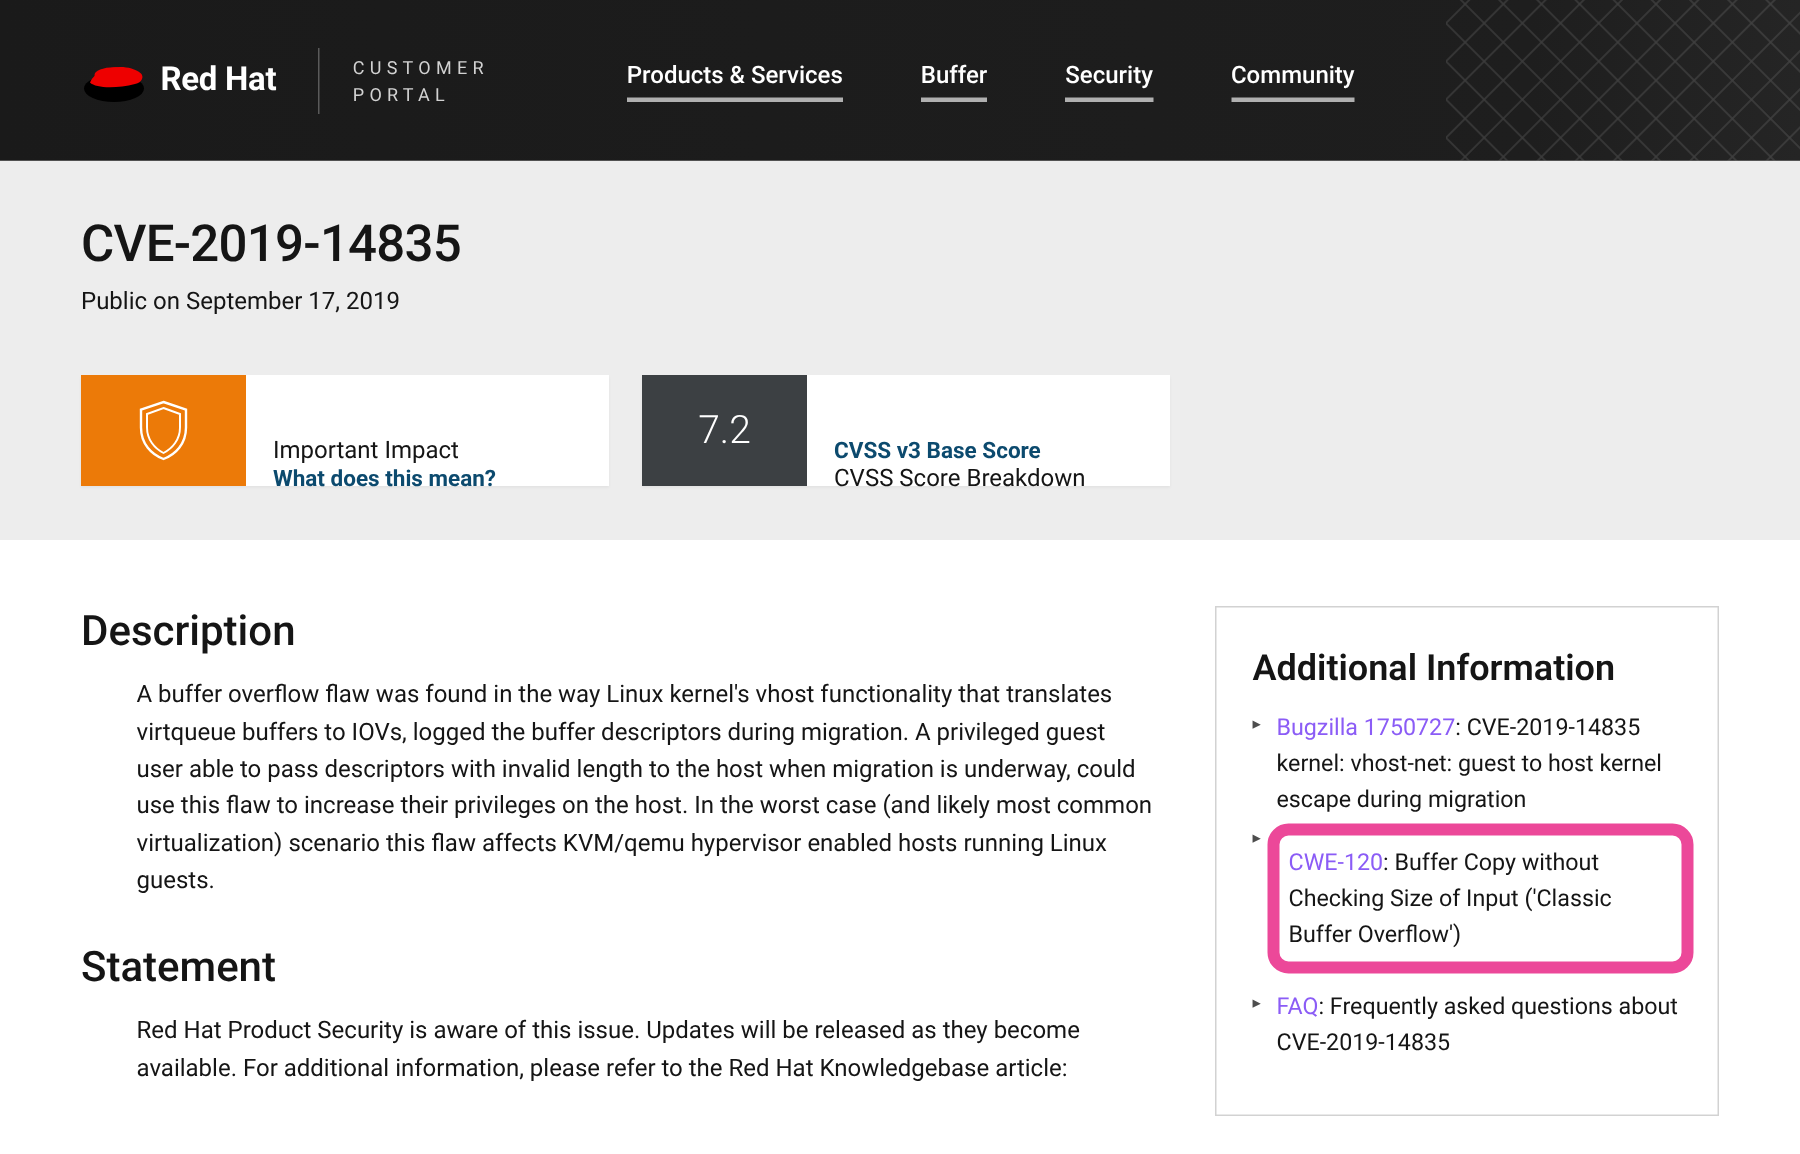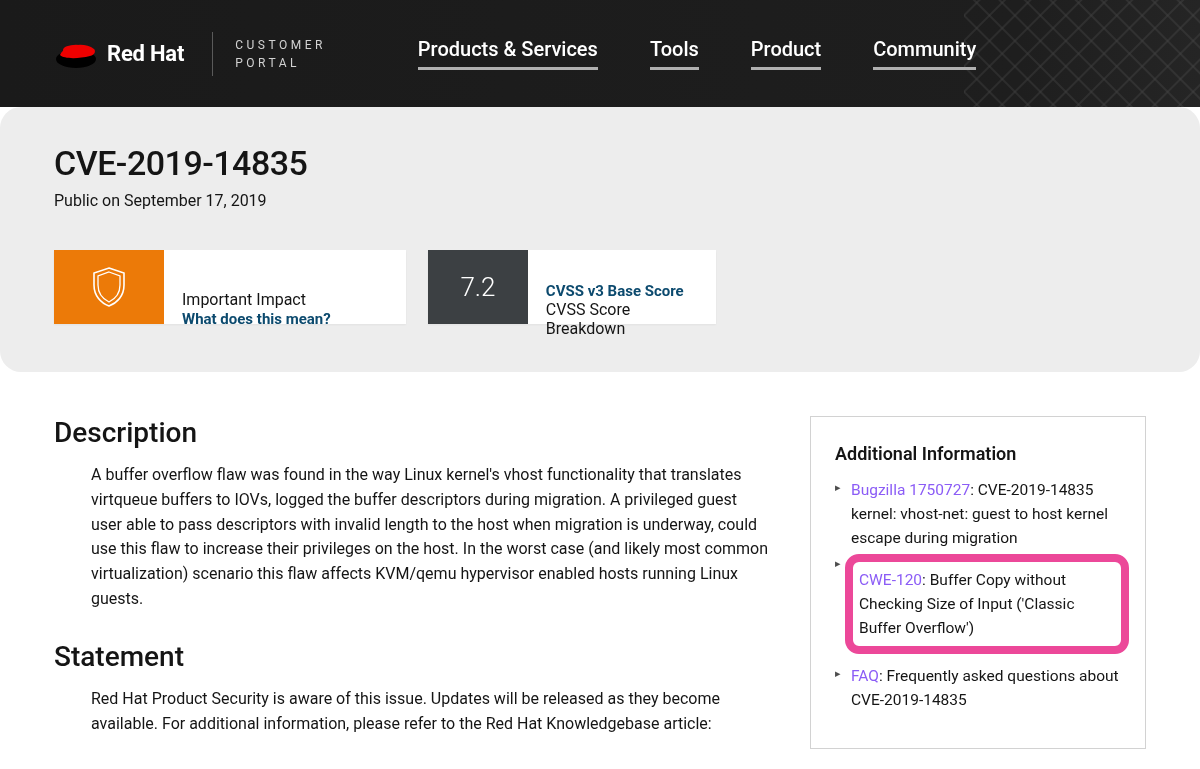--- a/index.html
+++ b/index.html
@@ -42,52 +42,51 @@
     letter-spacing: 3.5px;
     line-height: 1.5;
   }
   .nav {
     display: flex;
     gap: 52px;
     margin-left: 92px;
   }
   .nav-item {
     color: #fff;
-    font-size: 20px;
+    font-size: 16px;
     font-weight: 500;
     padding-bottom: 6px;
     border-bottom: 3px solid #b0b0b0;
     cursor: pointer;
   }
 
   
   .band {
     background: #ededed;
-    padding: 36px 54px 48px 54px;
-    border-radius: 21px;
+    padding: 36px 54px 36px 54px;
   }
   .cve-title {
     font-size: 34px;
     font-weight: 500;
     letter-spacing: -0.5px;
     color: #151515;
     margin-bottom: 8px;
   }
   .cve-date { font-size: 16px; color: #151515; margin-bottom: 40px; }
 
   .cards { display: flex; gap: 22px; }
   .card {
     background: #fff;
     display: flex;
     align-items: center;
     height: 74px;
     box-shadow: 0 1px 2px rgba(0,0,0,.05);
   }
   .card-impact { width: 352px; }
-  .card-score  { width: 288px; }
+  .card-score  { width: 352px; }
   .badge-orange {
     width: 110px; height: 100%;
     background: #ec7a08;
     display: flex; align-items: center; justify-content: center;
   }
   .badge-dark {
     width: 110px; height: 100%;
     background: #3c4043;
     display: flex; align-items: center; justify-content: center;
     color: #fff; font-size: 26px; font-weight: 300;
@@ -118,21 +117,21 @@
     margin-bottom: 28px;
     margin-left: 37px;
   }
   .left a.inline { color: #0066cc; }
 
   .sidebox {
     border: 1px solid #d2d2d2;
     padding: 26px 24px 26px 24px;
   }
   .sidebox h3 {
-    font-size: 18px;
+    font-size: 24px;
     font-weight: 600;
     margin-bottom: 14px;
   }
   .sidebox ul { list-style: none; }
   .sidebox li {
     position: relative;
     padding-left: 16px;
     font-size: 15.5px;
     line-height: 1.55;
     margin-bottom: 10px;
@@ -176,22 +175,22 @@
 
   <div class="divider-v"></div>
 
   <div class="portal-label">
     <div>CUSTOMER</div>
     <div>PORTAL</div>
   </div>
 
   <nav class="nav">
     <a class="nav-item">Products &amp; Services</a>
-    <a class="nav-item">Tools</a>
-    <a class="nav-item">Product</a>
+    <a class="nav-item">Buffer</a>
+    <a class="nav-item">Security</a>
     <a class="nav-item">Community</a>
   </nav>
 </div>
 
 <div class="band">
   <h1 class="cve-title">CVE-2019-14835</h1>
   <div class="cve-date">
     <span>Public on </span><span>September 17, 2019</span>
   </div>
 

